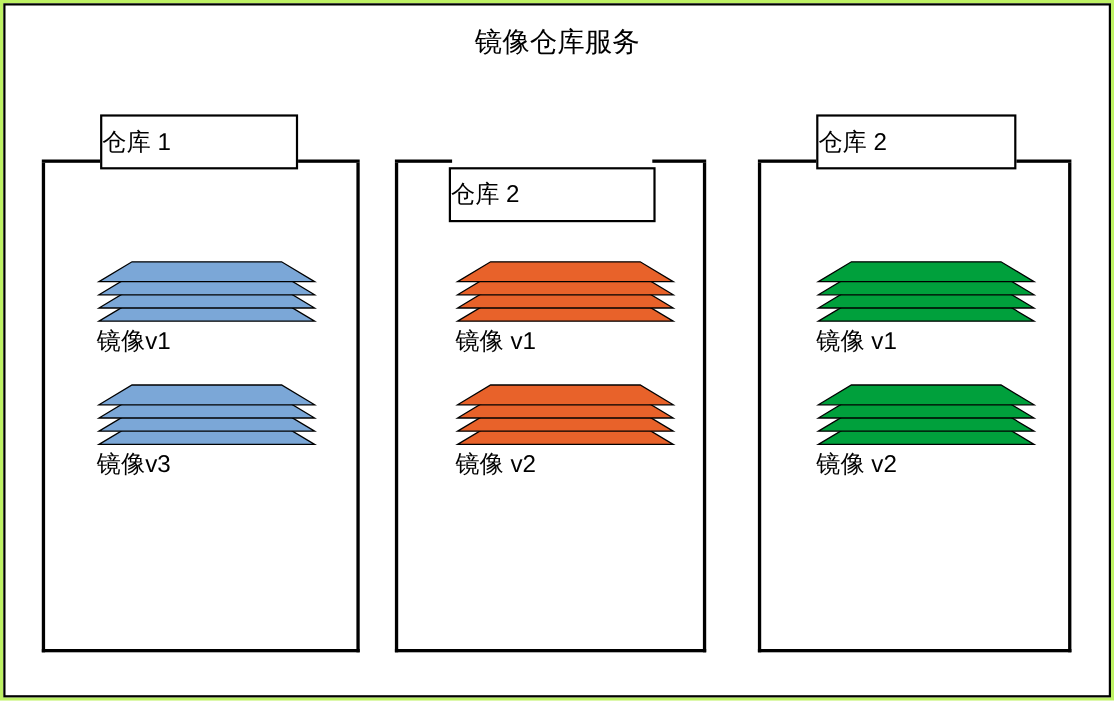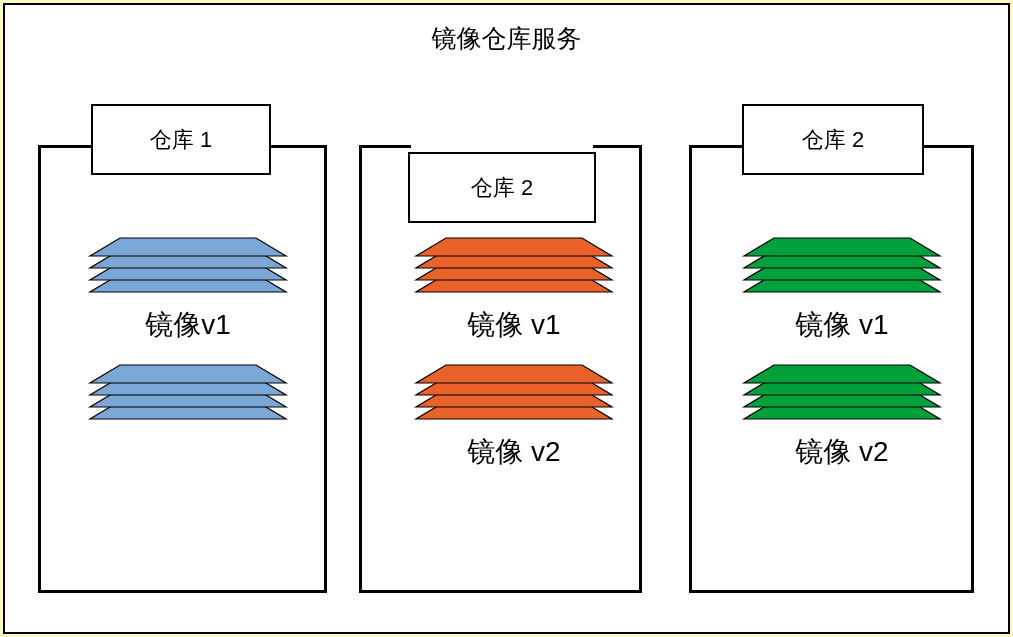--- a/index.html
+++ b/index.html
@@ -8,21 +8,21 @@
     background: #ffffff;
   }
   body {
     font-family: "Liberation Sans", "DejaVu Sans", sans-serif;
   }
 
   #canvas {
     position: relative;
     width: 1013px;
     height: 637px;
-    background: #fef9c3;
+    background: #bef264;
     box-sizing: border-box;
     overflow: hidden;
   }
 
   
   .service-frame {
     position: absolute;
     left: 3px;
     top: 3px;
     width: 1007px;
@@ -63,25 +63,25 @@
     background: #000000;
   }
   .repo .top-left-seg { left: -3px; }
   .repo .top-right-seg { right: -3px; }
 
   .repo-label {
     position: absolute;
     box-sizing: border-box;
     border: 2px solid #000000;
     background: #ffffff;
-    height: 71px;
+    height: 50px;
     top: 104px;
     display: flex;
     align-items: center;
-    justify-content: center;
+    justify-content: flex-start;
     font-size: 22px;
     color: #000000;
     white-space: nowrap;
     z-index: 5;
   }
 
   
   .stack-group {
     position: absolute;
     width: 200px;
@@ -94,25 +94,24 @@
   }
 
   .stack svg {
     display: block;
     width: 200px;
     height: 58px;
     overflow: visible;
   }
 
   .stack-label {
-    text-align: center;
-    font-size: 28px;
+    font-size: 22px;
     color: #000000;
     line-height: 30px;
-    margin-top: 16px;
+    margin-top: 1px;
     white-space: nowrap;
   }
 
   
   #repo-0 { left: 38px;  width: 289px; }
   #repo-1 { left: 359px; width: 283px; }
   #repo-2 { left: 689px; width: 285px; }
 
   #repo-label-0 { left: 91px;  width: 180px; }
   #repo-label-1 { left: 408px; width: 188px; margin-top: 48px; }
@@ -165,20 +164,21 @@
       </div>
       <div class="stack-wrap">
         <div class="stack">
           <svg viewBox="0 0 200 58" width="200" height="58">
             <path d="M 32,38 L 168,38 L 198,56 L 2,56 Z" fill="#7ba7d7" stroke="#000000" stroke-width="1.2" stroke-linejoin="miter"></path>
             <path d="M 32,26 L 168,26 L 198,44 L 2,44 Z" fill="#7ba7d7" stroke="#000000" stroke-width="1.2" stroke-linejoin="miter"></path>
             <path d="M 32,14 L 168,14 L 198,32 L 2,32 Z" fill="#7ba7d7" stroke="#000000" stroke-width="1.2" stroke-linejoin="miter"></path>
             <path d="M 32,2 L 168,2 L 198,20 L 2,20 Z" fill="#7ba7d7" stroke="#000000" stroke-width="1.2" stroke-linejoin="miter"></path>
           </svg>
         </div>
+        <div class="stack-label">镜像v3</div>
       </div>
     </div>
     <div class="repo-label" id="repo-label-1">
       <span>仓库 2</span>
     </div>
     <div class="stack-group" id="stacks-1">
       <div class="stack-wrap">
         <div class="stack">
           <svg viewBox="0 0 200 58" width="200" height="58">
             <path d="M 32,38 L 168,38 L 198,56 L 2,56 Z" fill="#e8622a" stroke="#000000" stroke-width="1.2" stroke-linejoin="miter"></path>

